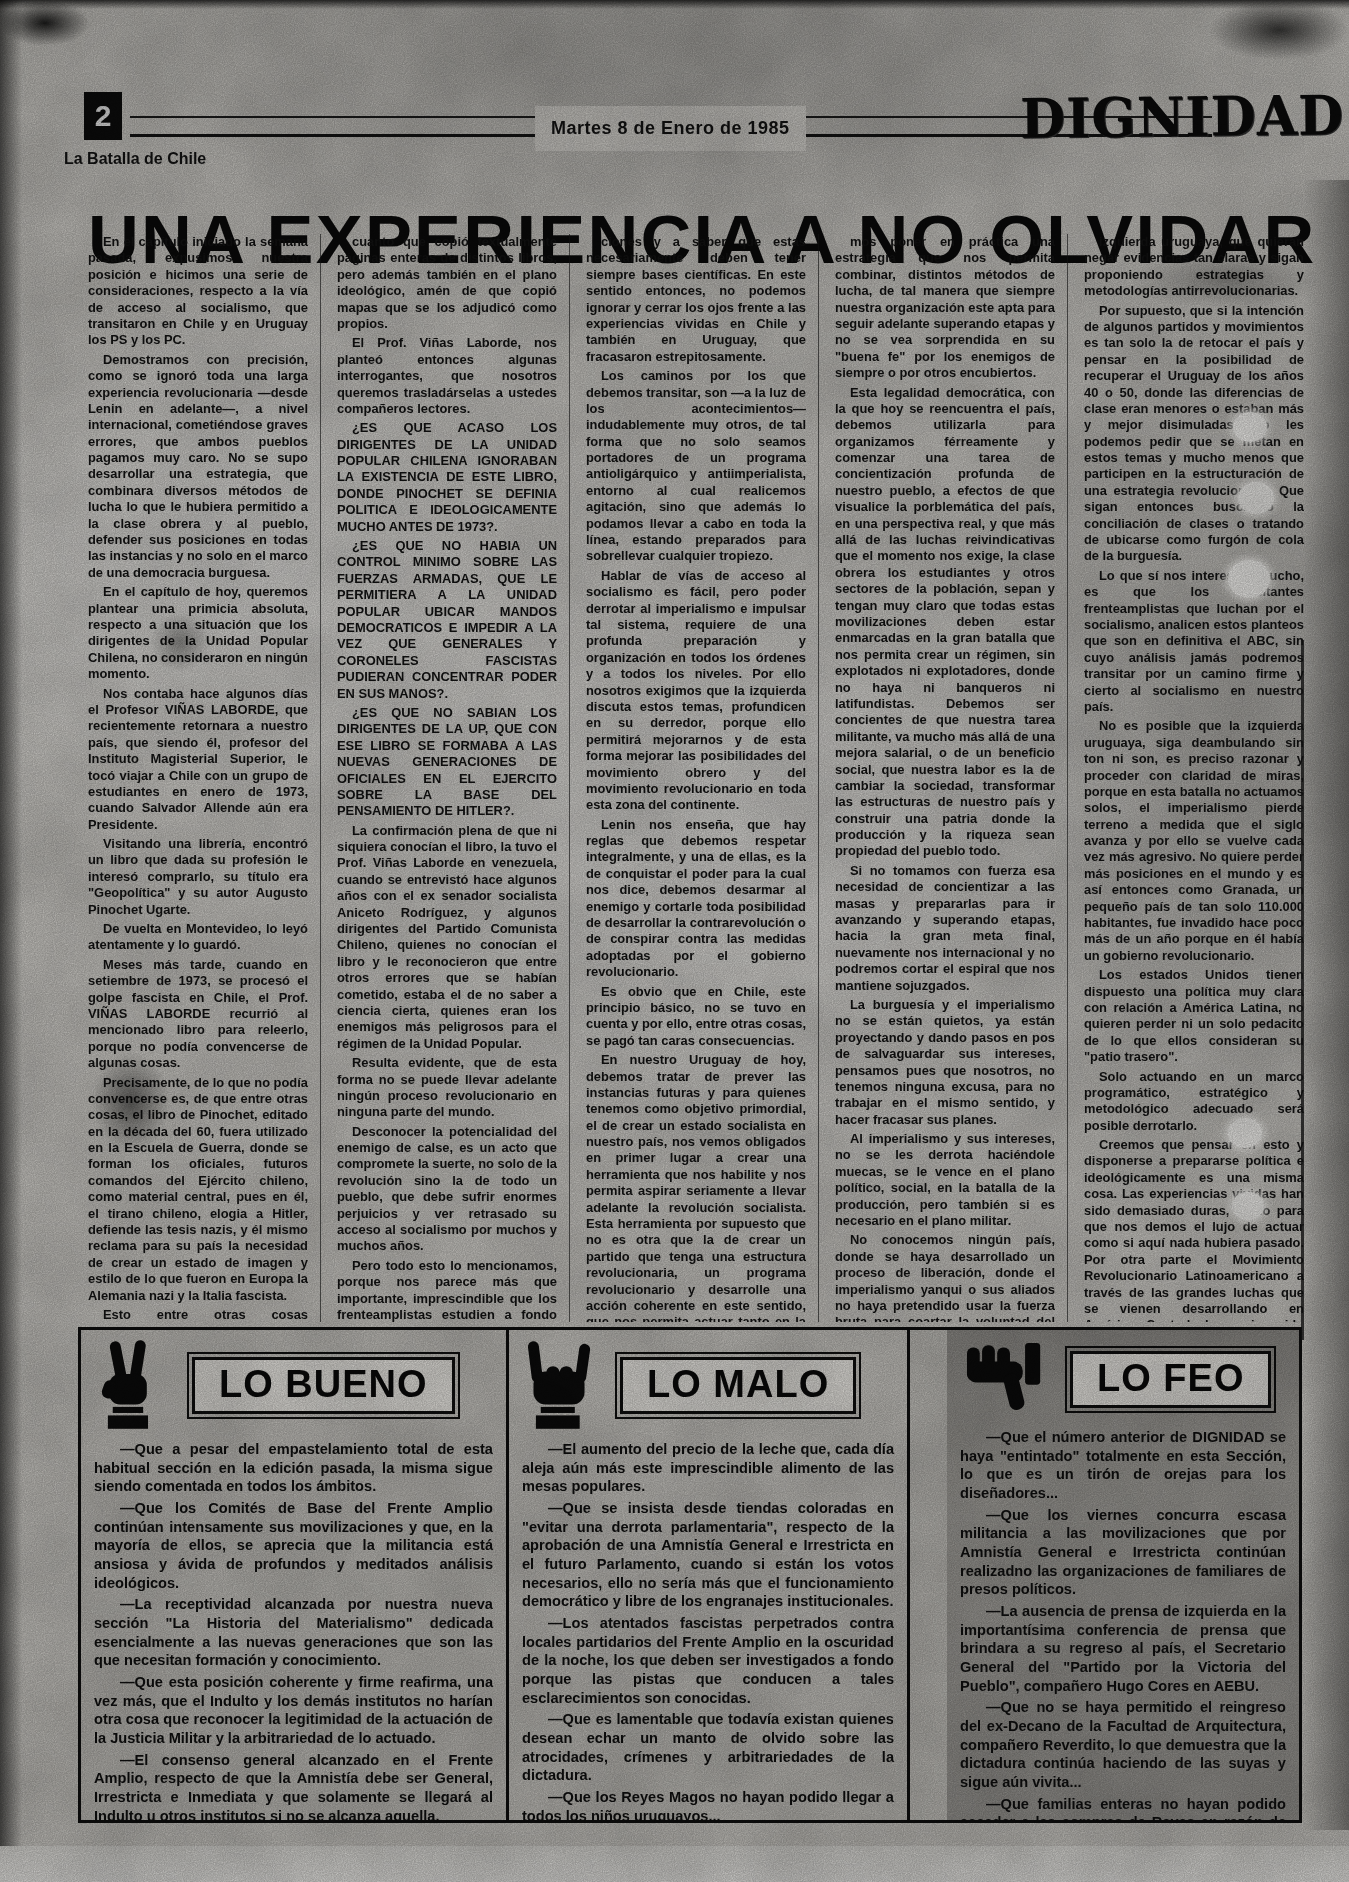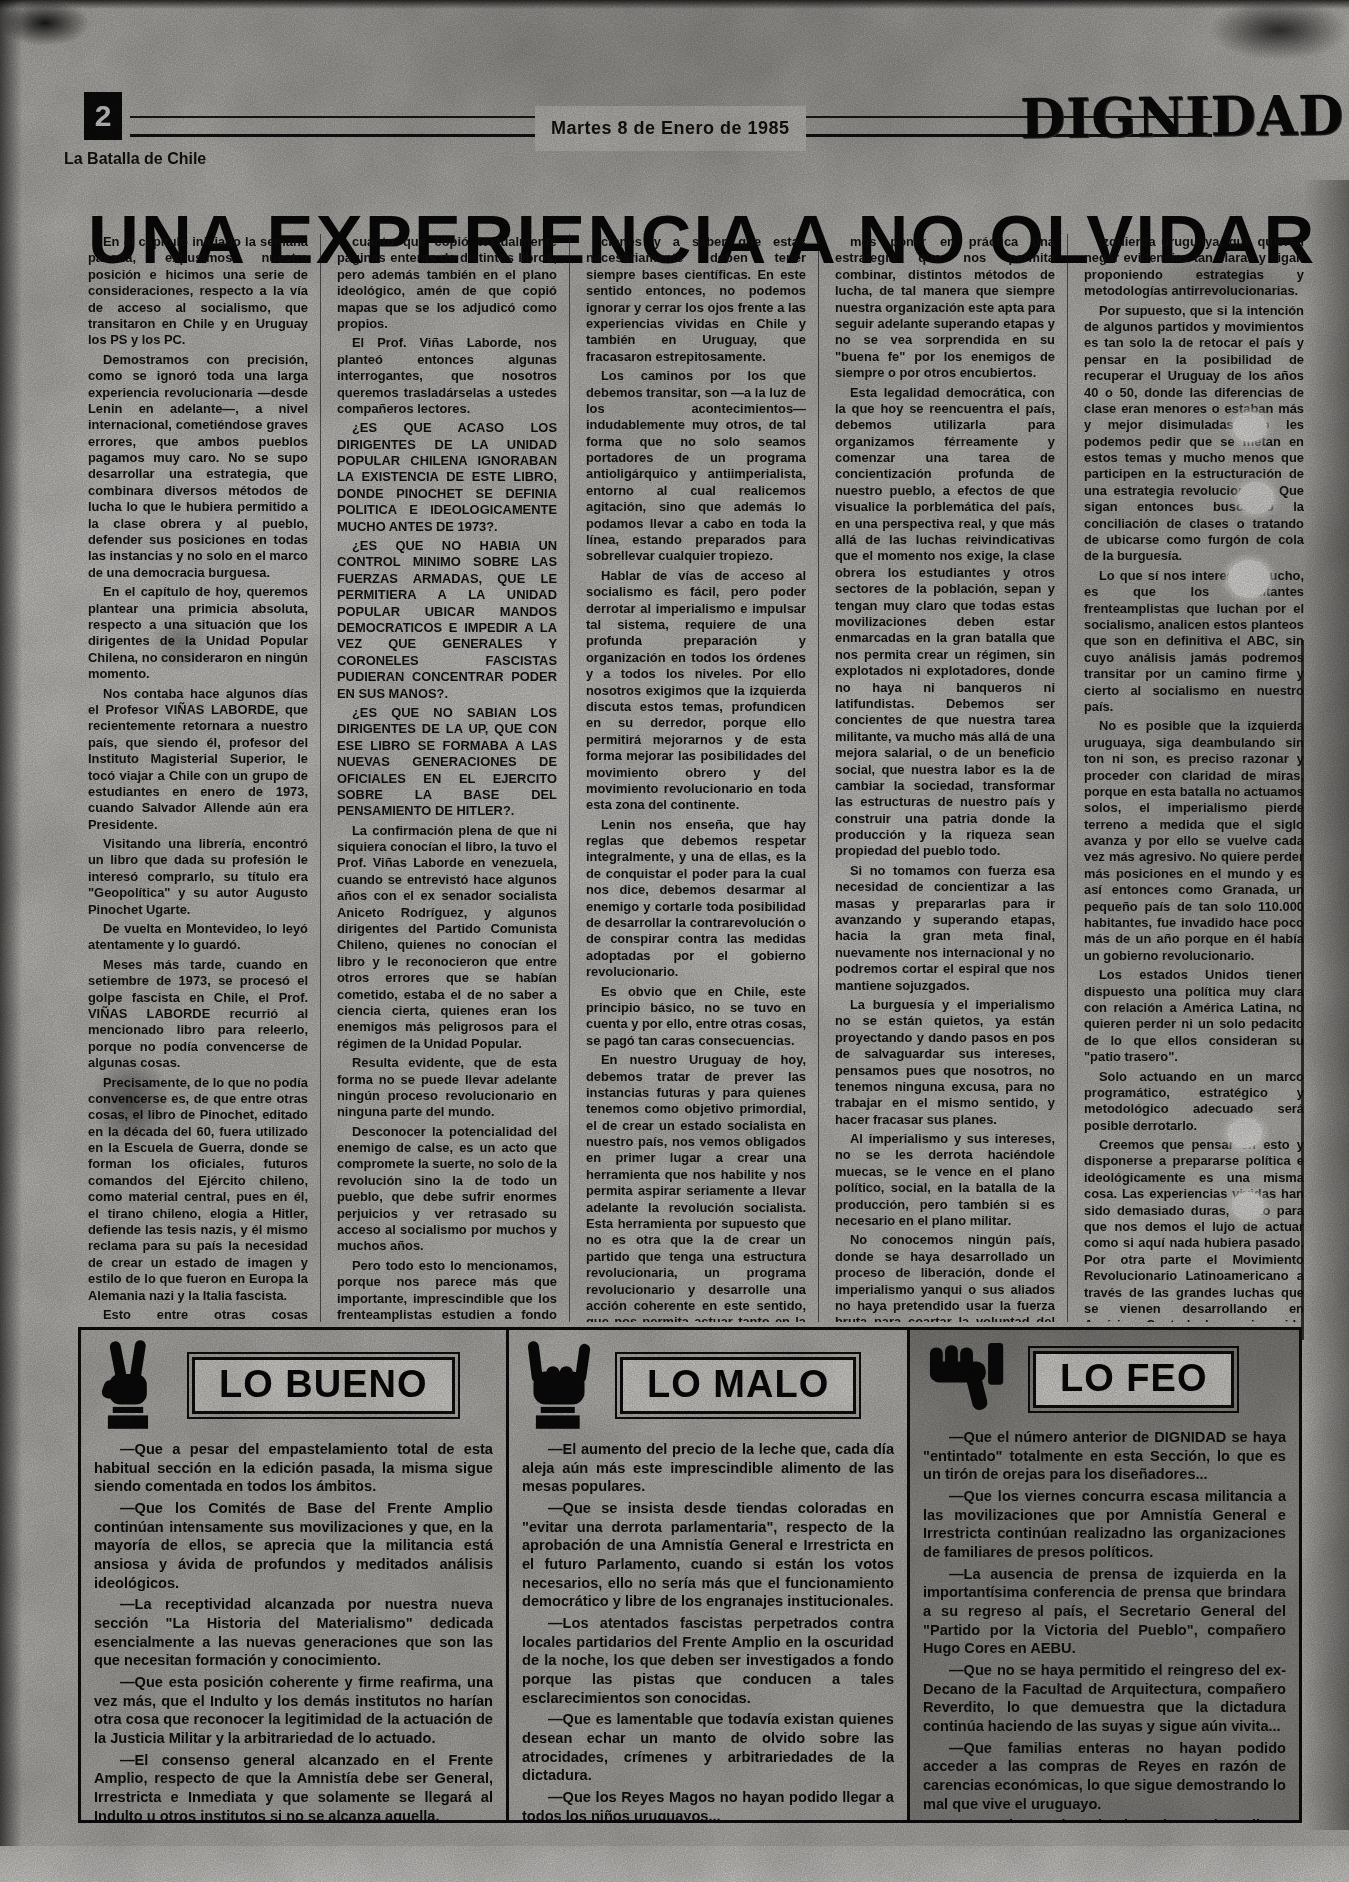--- a/index.html
+++ b/index.html
@@ -56,21 +56,21 @@
   .col:not(:last-child){border-right:1px solid rgba(25,25,25,.65);padding-right:12px;margin-right:16px;}
   .col p{margin:0 0 3px;text-indent:15px;}
 
   
   .band{position:absolute;left:78px;top:1327px;width:1218px;height:490px;border:3px solid #0f0f0f;
         display:flex;background:#c2c0bb;}
   .panel{position:relative;padding:8px 13px 6px;overflow:hidden;}
   .panel-bueno{flex:0 0 399px;background:linear-gradient(180deg,#c6c4bf,#bebcb7);}
   .panel-malo{flex:0 0 372px;border-left:3px solid #0f0f0f;border-right:3px solid #0f0f0f;
               background:linear-gradient(180deg,#cac8c3,#c0beb9);}
-  .panel-feo{flex:1;background:linear-gradient(180deg,#8f8d89,#a5a39e 30%,#969490);}
+  .panel-feo{flex:1;background:linear-gradient(180deg,#8f8d89,#a5a39e 30%,#969490);margin-left:37px;}
   .panel-head{display:flex;align-items:center;gap:24px;margin:2px 0 10px;}
   .hand-icon{flex:0 0 auto;}
   .hand-icon svg{display:block;}
   .title-box{border:3px solid #0f0f0f;outline:2px solid #0f0f0f;outline-offset:3px;background:#e9e7e2;
              padding:3px 24px 5px;font-size:38px;font-weight:bold;letter-spacing:1px;color:#0b0b0b;white-space:nowrap;}
   .items p{margin:0 0 3px;font-size:14.6px;line-height:1.28;font-weight:bold;text-align:justify;text-indent:26px;color:#101010;}
 
   .grain{position:absolute;inset:0;pointer-events:none;}
 </style>
 </head>

